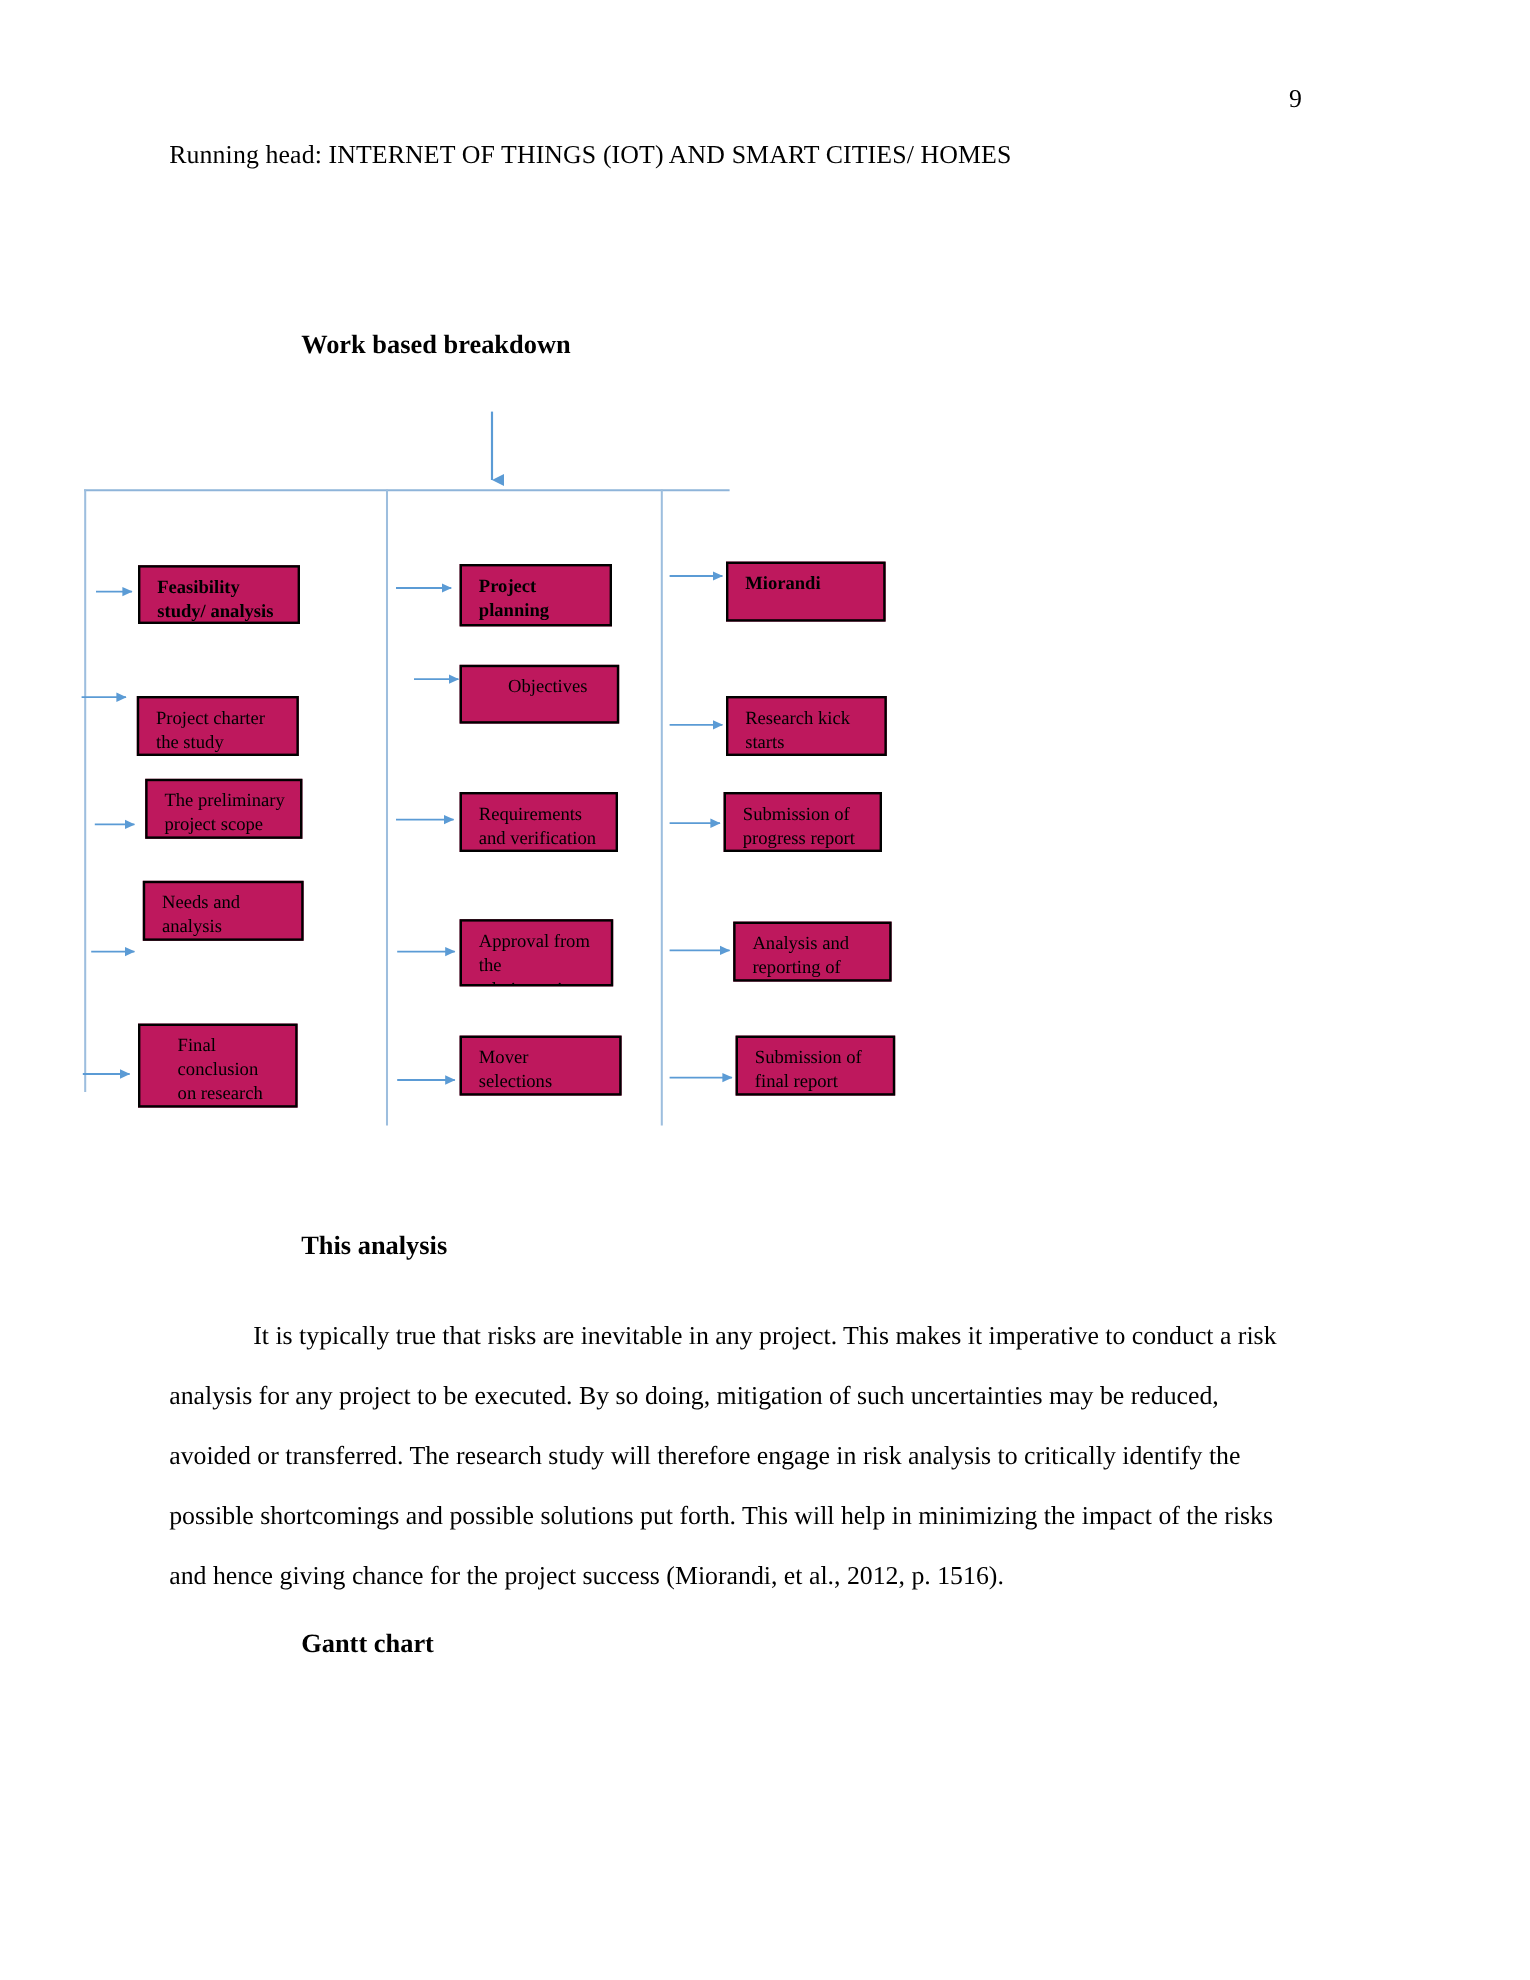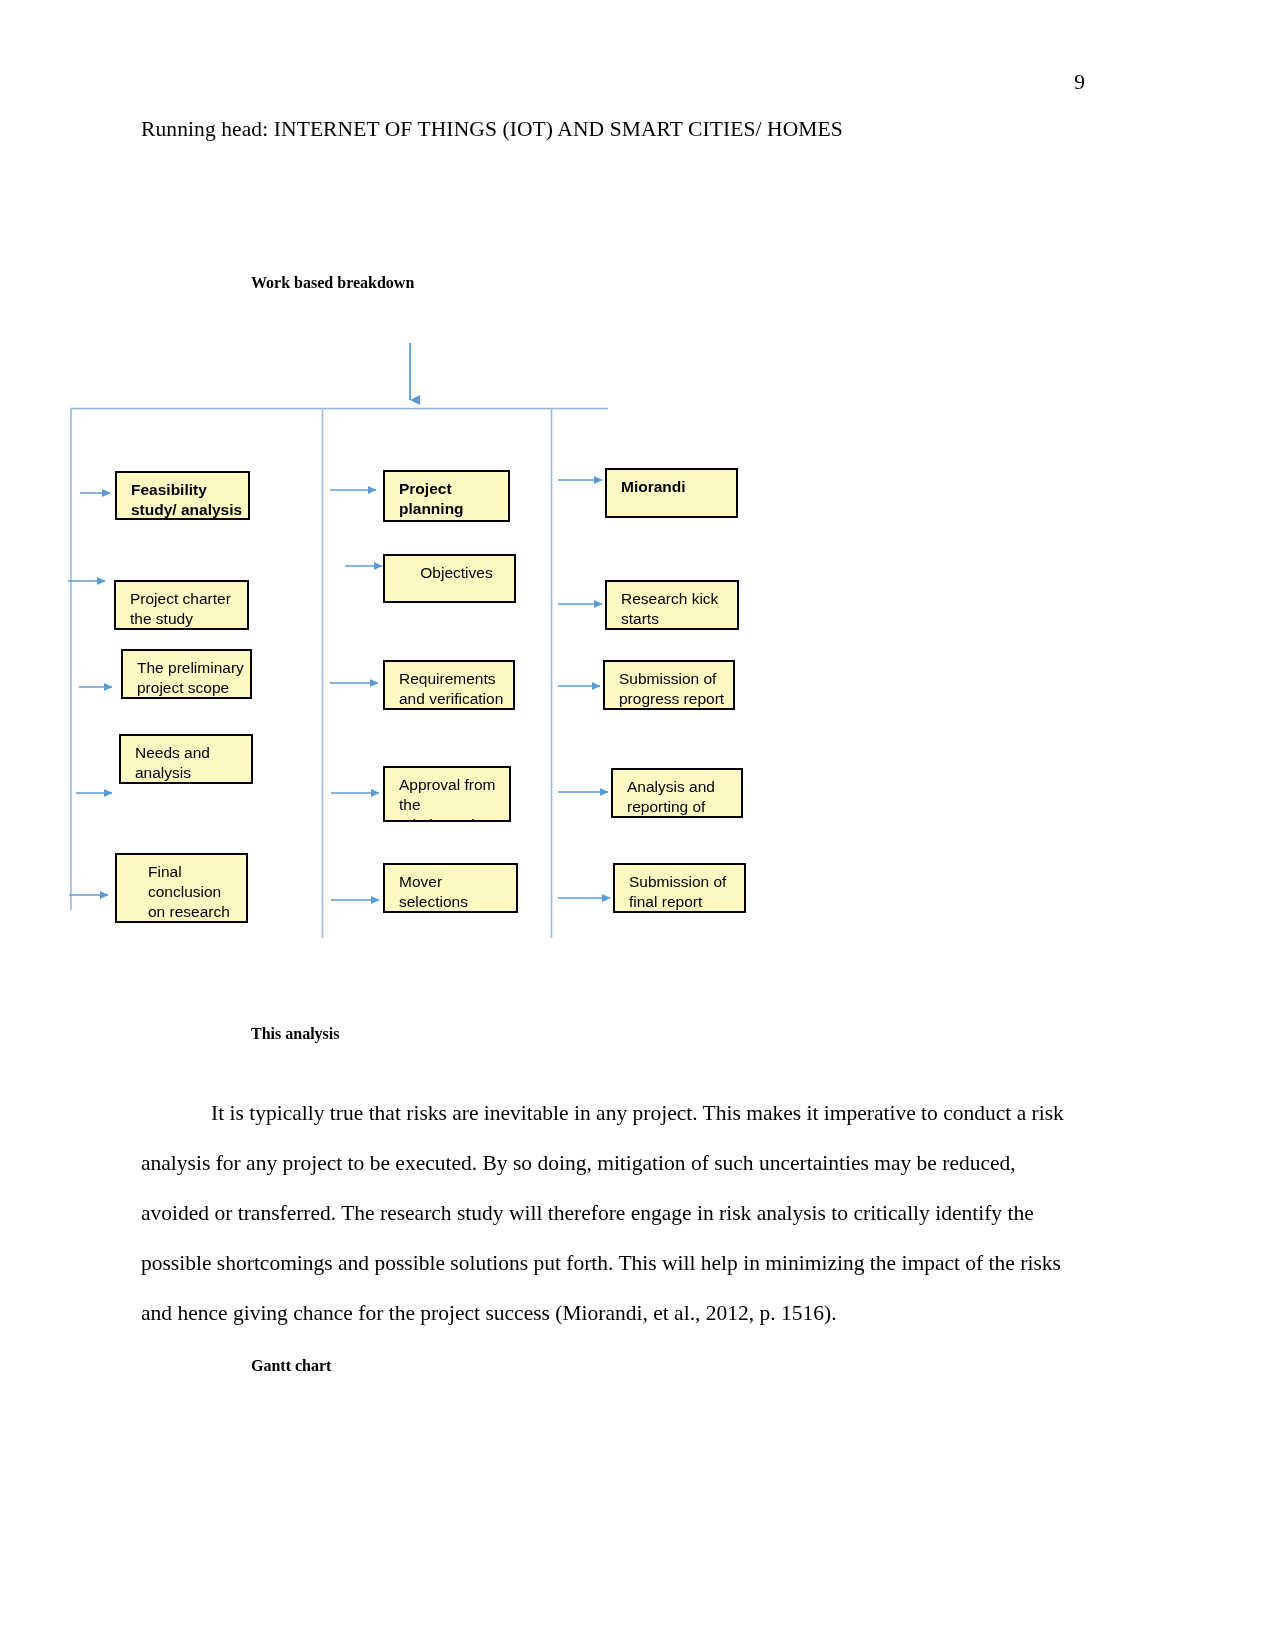--- a/index.html
+++ b/index.html
@@ -32,21 +32,21 @@
     top: 70px;
     width: 40px;
     text-align: right;
     font-size: 21.5px;
   }
 
   
   .heading {
     position: absolute;
     font-weight: bold;
-    font-size: 16px;
+    font-size: 22px;
     white-space: nowrap;
   }
   #wbs-title   { left: 251px; top: 274px; }
   #risk-title  { left: 251px; top: 1025px; }
   #gantt-title { left: 251px; top: 1357px; }
 
   
   .body-paragraph {
     position: absolute;
     left: 141px;
@@ -69,22 +69,22 @@
   #wbs-diagram svg {
     position: absolute;
     left: 0;
     top: 0;
   }
 
   .wbs-box {
     position: absolute;
     box-sizing: border-box;
     border: 2.2px solid #000000;
-    background: #fef9c3;
-    font-family: Liberation Sans, sans-serif;
+    background: #be185d;
+    font-family: Liberation Serif, serif;
     font-size: 15.5px;
     line-height: 20px;
     color: #000000;
     padding: 7px 0 0 14px;
     overflow: hidden;
   }
   .wbs-box.bold { font-weight: bold; }
 </style>
 </head>
 <body>

